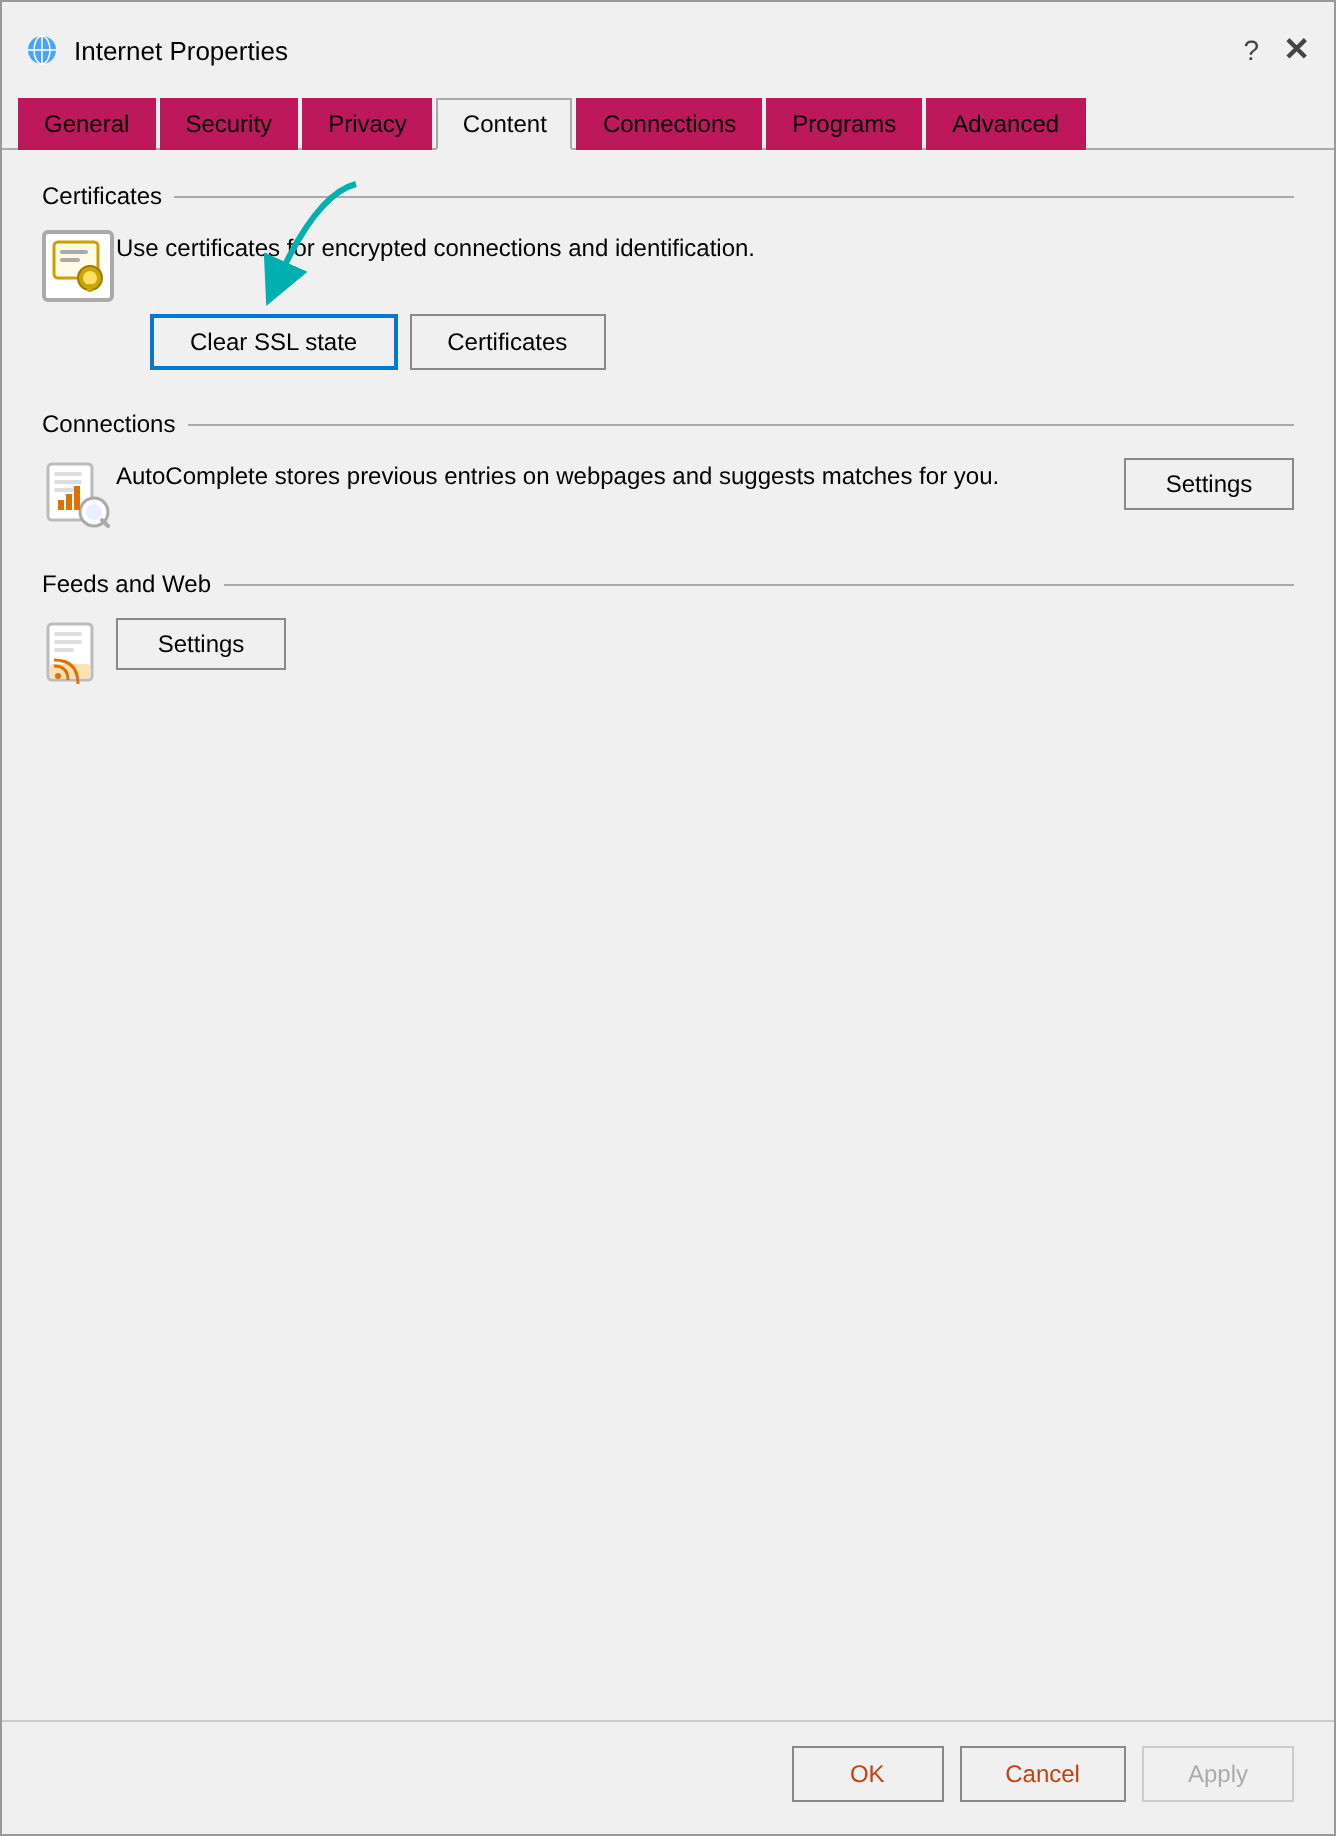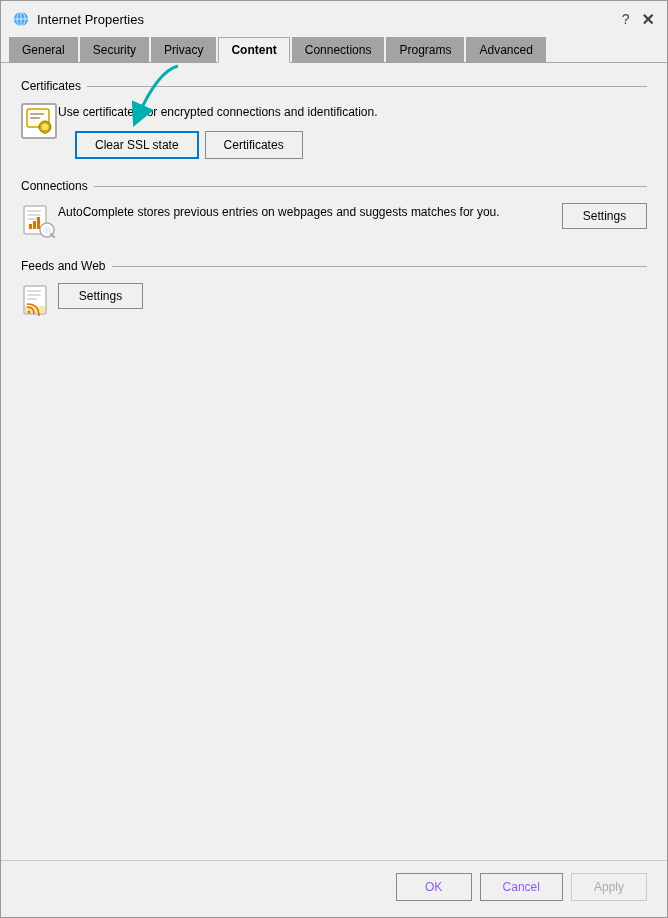--- a/index.html
+++ b/index.html
@@ -17,21 +17,21 @@
       width: 668px;
       height: 918px;
       background: #f0f0f0;
       border: 1px solid #999;
       box-shadow: 2px 2px 8px rgba(0,0,0,0.3);
       display: flex;
       flex-direction: column;
     }
     .title-bar {
       background: #f0f0f0;
-      padding: 12px 12px;
+      padding: 24px 12px;
       display: flex;
       align-items: center;
       justify-content: space-between;
       border-bottom: none;
       height: 36px;
       text-align: center;
     }
     .title-bar-left {
       display: flex;
       align-items: center;
@@ -65,31 +65,30 @@
       border-bottom: 1px solid #aaa;
       background: #f0f0f0;
       gap: 2px;
     }
     .tab {
       padding: 5px 12px;
       font-size: 12px;
       cursor: pointer;
       border: 1px solid transparent;
       border-bottom: none;
-      background: #a3a3a3;
+      background: #be185d;
       color: #000;
       margin-bottom: -1px;
       position: relative;
     }
     .tab.active {
       background: #f0f0f0;
       border: 1px solid #aaa;
       border-bottom: 1px solid #f0f0f0;
       z-index: 1;
-      font-weight: bold;
     }
     
     .content {
       flex: 1;
       padding: 16px 20px;
       display: flex;
       flex-direction: column;
       gap: 16px;
     }
     
@@ -113,21 +112,21 @@
     }
     .section-text {
       flex: 1;
       font-size: 12px;
       color: #000;
       line-height: 1.5;
     }
     .section-buttons {
       display: flex;
       gap: 6px;
-      margin-top: 10px;
+      margin-top: 24px;
       padding-left: 17px;
     }
     .btn {
       padding: 5px 18px;
       font-size: 12px;
       background: #f0f0f0;
       border: 1px solid #888;
       cursor: pointer;
       min-width: 90px;
       text-align: center;
@@ -150,21 +149,21 @@
       border-top: 1px solid #ccc;
     }
     .footer-btn {
       padding: 6px 22px;
       font-size: 12px;
       border: 1px solid #888;
       background: #f0f0f0;
       cursor: pointer;
       min-width: 76px;
       text-align: center;
-      color: #8b5cf6;
+      color: #c2410c;
     }
     .footer-btn.disabled {
       color: #aaa;
       border-color: #ccc;
       cursor: default;
       text-align: center;
     }
     
     .annotation-container {
       position: relative;

